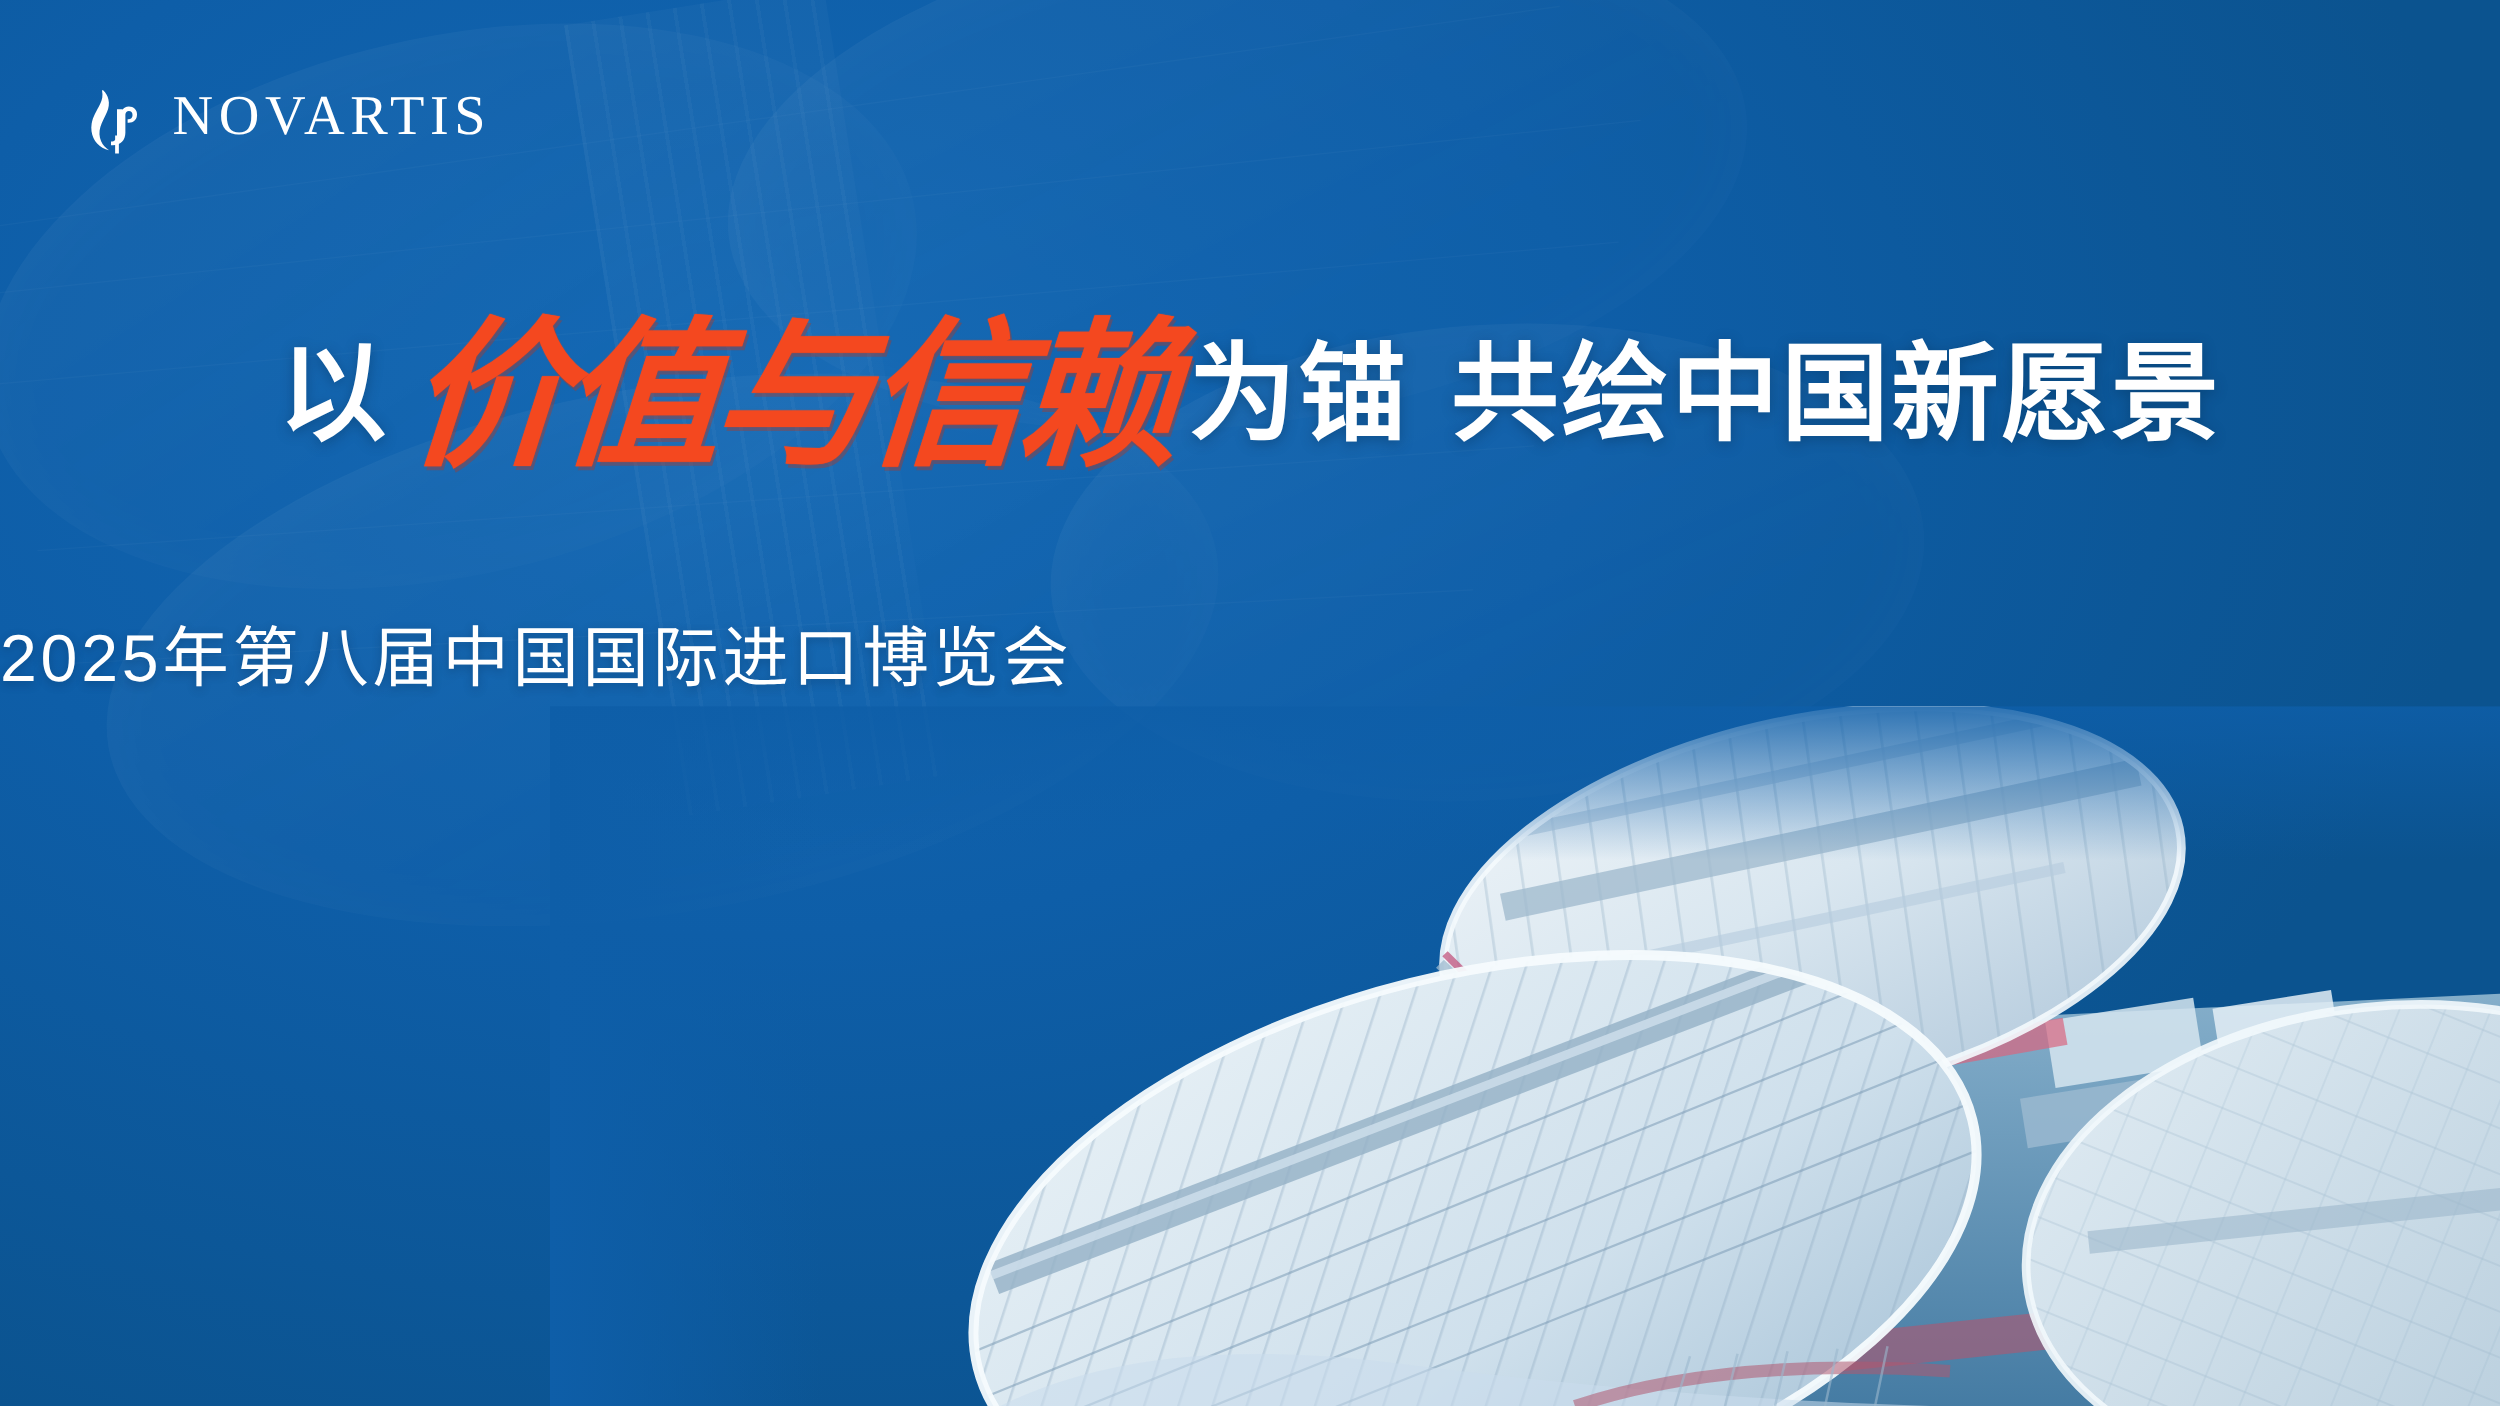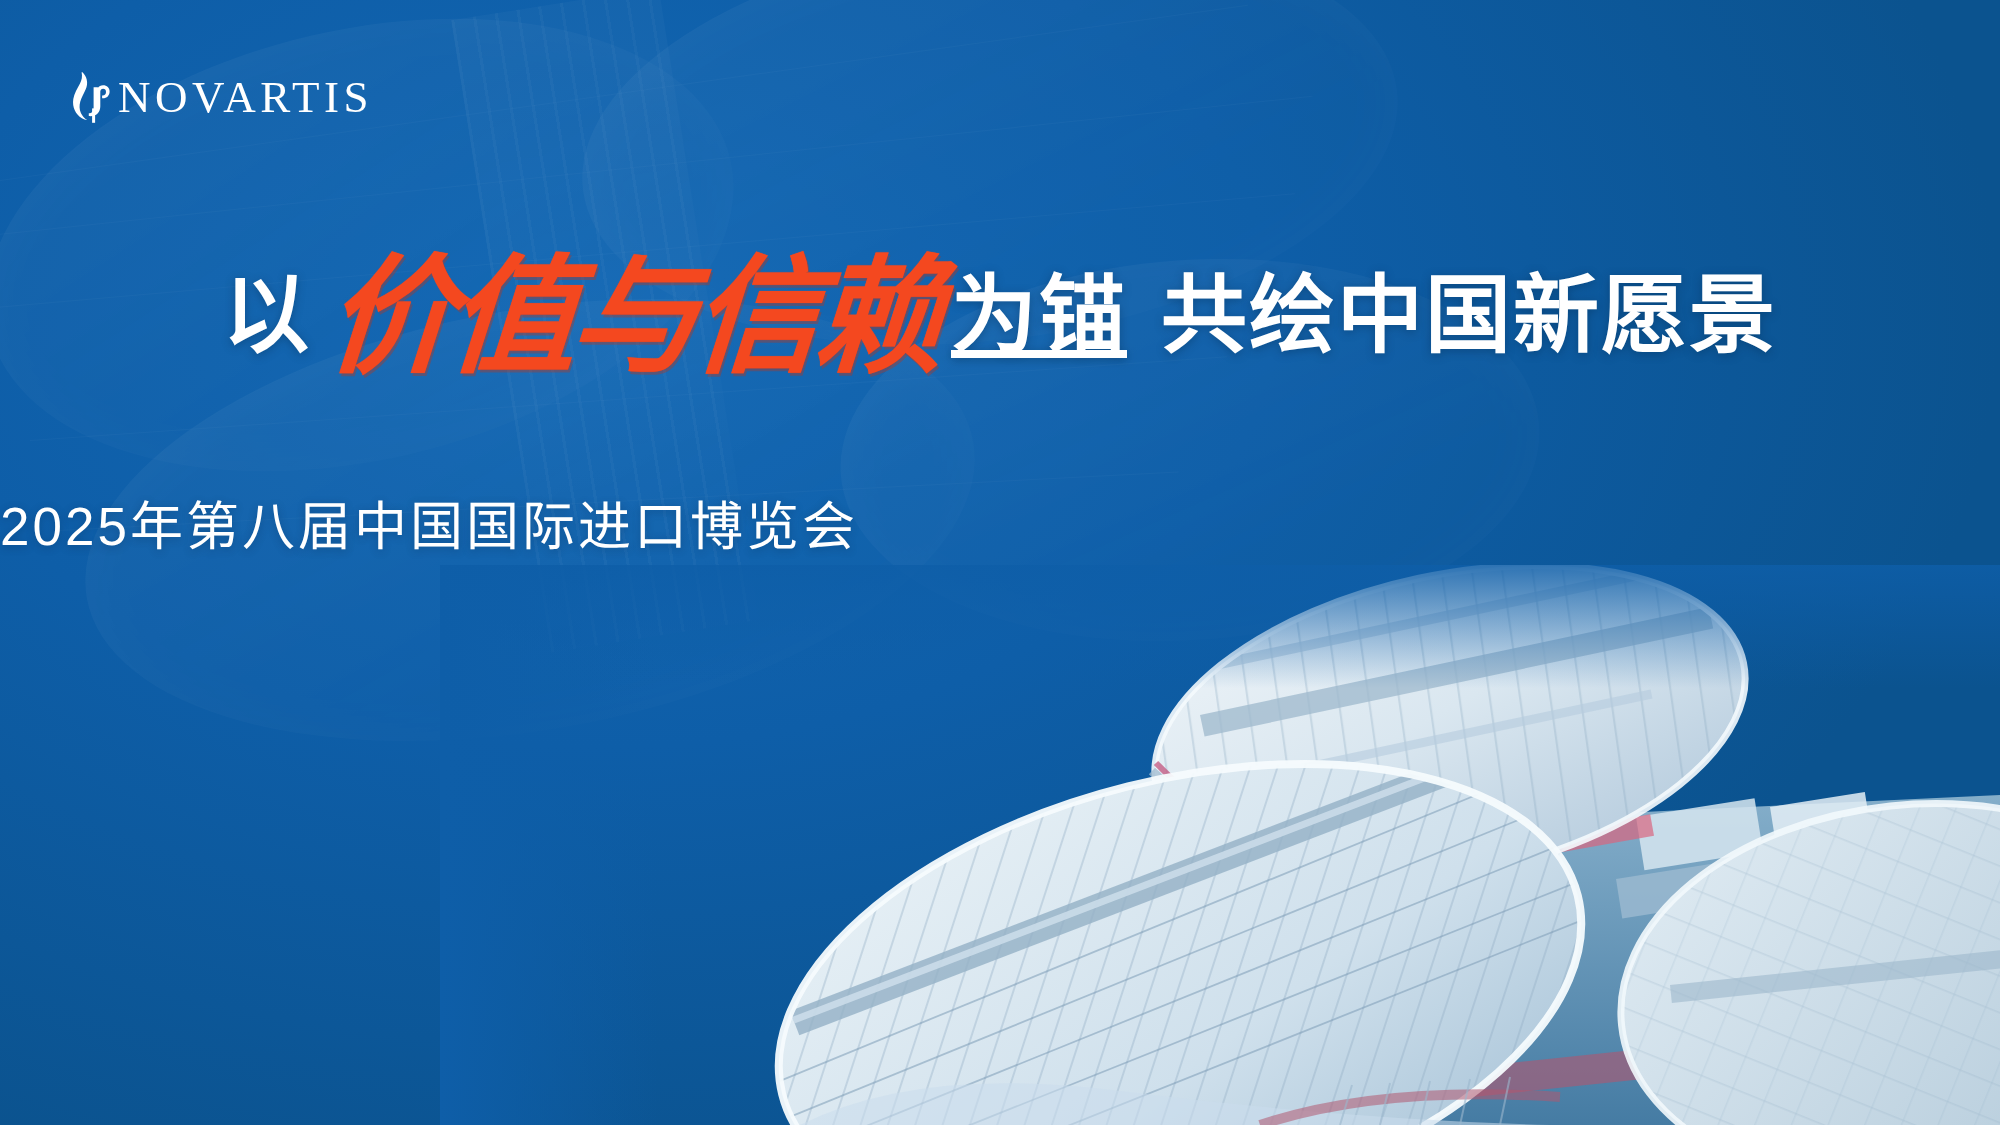--- a/index.html
+++ b/index.html
@@ -57,21 +57,21 @@
     height: 1px;
     background: rgba(255,255,255,.09);
     transform-origin: left center;
   }
 
   
   .logo {
     position: absolute;
     left: 72px; top: 70px;
     display: flex;
-    align-items: center;
+    gap: 20px;
     z-index: 6;
   }
   .logo-mark { width: 46px; height: 54px; display: block; }
   .logo-word {
     color: #ffffff;
     font-family: "Liberation Serif", "DejaVu Serif", serif;
     font-size: 45px;
     letter-spacing: 4.5px;
     line-height: 1;
     white-space: nowrap;
@@ -92,21 +92,21 @@
     vertical-align: baseline;
   }
   .hl-white {
     color: #ffffff;
     font-size: 86px;
     font-weight: 700;
     letter-spacing: 2px;
     text-shadow: 0 2px 10px rgba(3,36,68,.35);
   }
   .hl-lead { margin-right: 6px; }
-  .hl-tail { margin-left: 10px; text-decoration: underline; }
+  .hl-tail { margin-left: 10px; }
   .hl-accent {
     color: #f4481f;
     font-family: "Liberation Serif", "DejaVu Serif", serif;
     font-size: 128px;
     font-weight: 700;
     font-style: italic;
     letter-spacing: -6px;
     position: relative;
     top: 16px;
     margin: 0 4px 0 10px;

